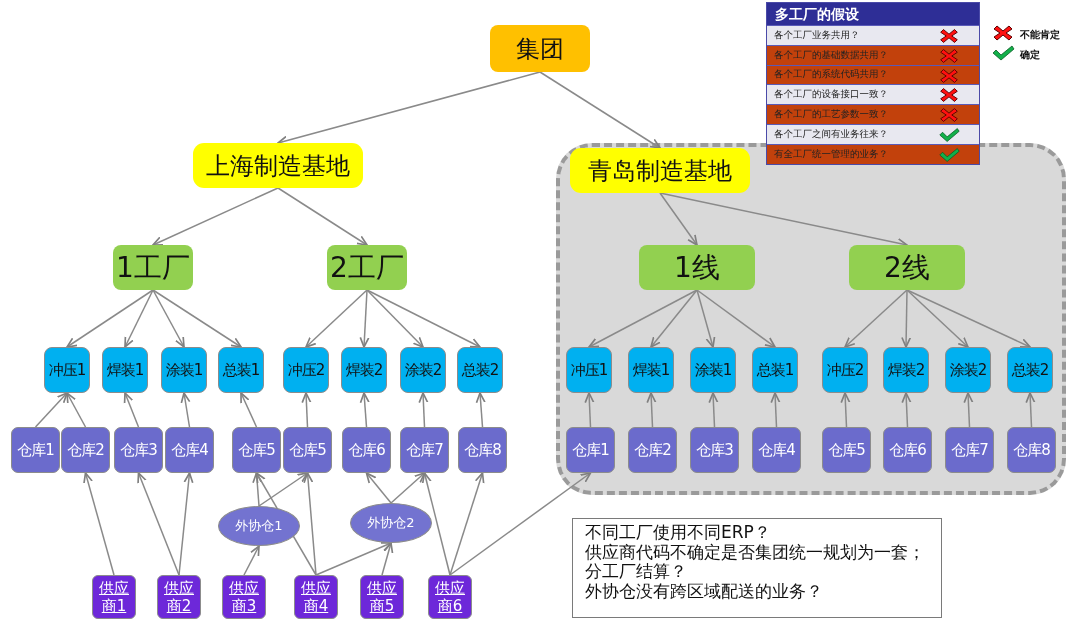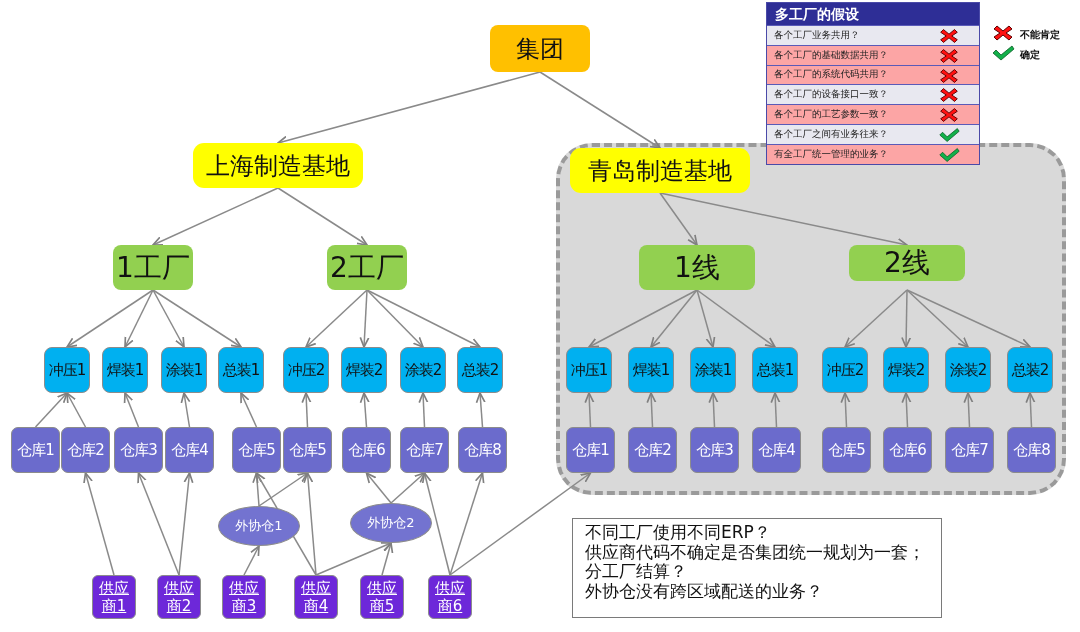--- a/index.html
+++ b/index.html
@@ -7,21 +7,21 @@
   #canvas { position:absolute; left:0; top:0; width:1080px; height:632px; }
   .node { position:absolute; display:flex; align-items:center; justify-content:center; box-sizing:border-box; text-align:right; white-space:nowrap; }
   .group-node { background:#ffc000; border-radius:8px; font-size:24px; color:#111; }
   .base-node { background:#ffff00; border-radius:11px; font-size:24px; color:#111; }
   .factory-node { background:#92d050; border-radius:8px; font-size:28px; color:#111; }
   .process-node { background:#00b0f0; border-radius:8px; border:1.5px solid #8c8c8c; font-size:15px; color:#111; letter-spacing:-1px; }
   .warehouse-node { background:#6b6bcc; border-radius:7px; border:1.5px solid #8c8c8c; font-size:15px; color:#fff; letter-spacing:-1px; }
   .outsource-node { background:#7373d0; border-radius:50%; border:1.5px solid #8c8c8c; font-size:13px; color:#fff; }
   .supplier-node { background:#6d28d9; border-radius:6px; border:1.5px solid #8c8c8c; font-size:15px; color:#fff; line-height:18px; white-space:normal; flex-direction:column;text-decoration:underline; }
   #qingdao-region { position:absolute; left:556px; top:143px; width:510px; height:352px; background:#d9d9d9; border:4px dashed #9a9a9a; border-radius:36px; box-sizing:border-box; }
-  #assumption-table { position:absolute; left:766px; top:2px; width:214px; border:1.5px solid #4a4aa8; background:#fca5a5; box-sizing:border-box; }
+  #assumption-table { position:absolute; left:766px; top:2px; width:214px; border:1.5px solid #4a4aa8; background:#c2410c; box-sizing:border-box; }
   #assumption-table .t-head { background:#2e2e96; color:#fff; font-size:14px; font-weight:bold; height:22px; line-height:22px; padding-left:8px; }
   #assumption-table .t-row { height:19.8px; border-top:1px solid #5a5ab8; display:flex; align-items:center; font-size:9.5px; color:#222; padding-left:7px; position:relative; box-sizing:border-box;font-family:Liberation Mono, monospace; }
   #assumption-table .t-row.alt { background:#e8e8f0; }
   #assumption-table .t-row .mark { position:absolute; left:170px; top:0px; width:24px; height:20px; }
   .legend { position:absolute; left:990px; font-size:10px; font-weight:bold; color:#111; display:flex; align-items:flex-end; }
   .legend .mark { width:26px; height:18px; margin-right:4px; }
   #notes-box { position:absolute; left:572px; top:518px; width:370px; height:100px; border:1.5px solid #7a7a7a; background:#fff; box-sizing:border-box; padding:4px 12px; }
   #notes-box div { font-size:17px; line-height:19.5px; color:#111; white-space:nowrap; }
 </style>
 </head>
@@ -92,21 +92,21 @@
         <line x1="450" y1="575" x2="590.5" y2="473" stroke="#8a8a8a" stroke-width="1.5" marker-end="url(#arrow)"></line>
       </g>
   </svg>
   <div id="nodes-layer">
       <div class="node group-node" style="left: 490px; top: 25px; width: 100px; height: 47px;">集团</div>
       <div class="node base-node" style="left: 193px; top: 143px; width: 170px; height: 45px;">上海制造基地</div>
       <div class="node base-node" style="left: 570px; top: 148px; width: 180px; height: 45px;">青岛制造基地</div>
       <div class="node factory-node" style="left: 113px; top: 245px; width: 80px; height: 45px;">1工厂</div>
       <div class="node factory-node" style="left: 327px; top: 245px; width: 80px; height: 45px;">2工厂</div>
       <div class="node factory-node" style="left: 639px; top: 245px; width: 116px; height: 45px;">1线</div>
-      <div class="node factory-node" style="left: 849px; top: 245px; width: 116px; height: 36px;">2线</div>
+      <div class="node factory-node" style="left: 849px; top: 245px; width: 116px; height: 45px;">2线</div>
       <div class="node process-node" style="left: 44px; top: 347px; width: 46px; height: 46px;">冲压1</div>
       <div class="node process-node" style="left: 102px; top: 347px; width: 46px; height: 46px;">焊装1</div>
       <div class="node process-node" style="left: 161px; top: 347px; width: 46px; height: 46px;">涂装1</div>
       <div class="node process-node" style="left: 218px; top: 347px; width: 46px; height: 46px;">总装1</div>
       <div class="node process-node" style="left: 283px; top: 347px; width: 46px; height: 46px;">冲压2</div>
       <div class="node process-node" style="left: 341px; top: 347px; width: 46px; height: 46px;">焊装2</div>
       <div class="node process-node" style="left: 400px; top: 347px; width: 46px; height: 46px;">涂装2</div>
       <div class="node process-node" style="left: 457px; top: 347px; width: 46px; height: 46px;">总装2</div>
       <div class="node process-node" style="left: 566px; top: 347px; width: 46px; height: 46px;">冲压1</div>
       <div class="node process-node" style="left: 628px; top: 347px; width: 46px; height: 46px;">焊装1</div>

